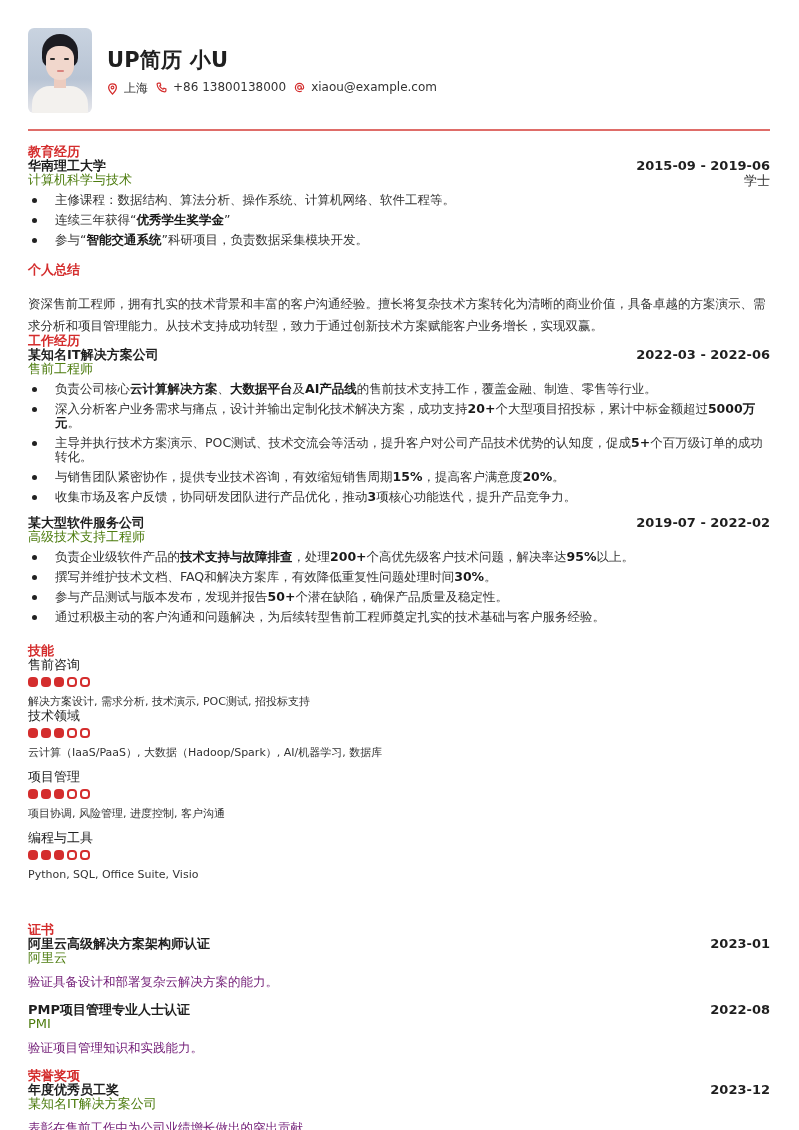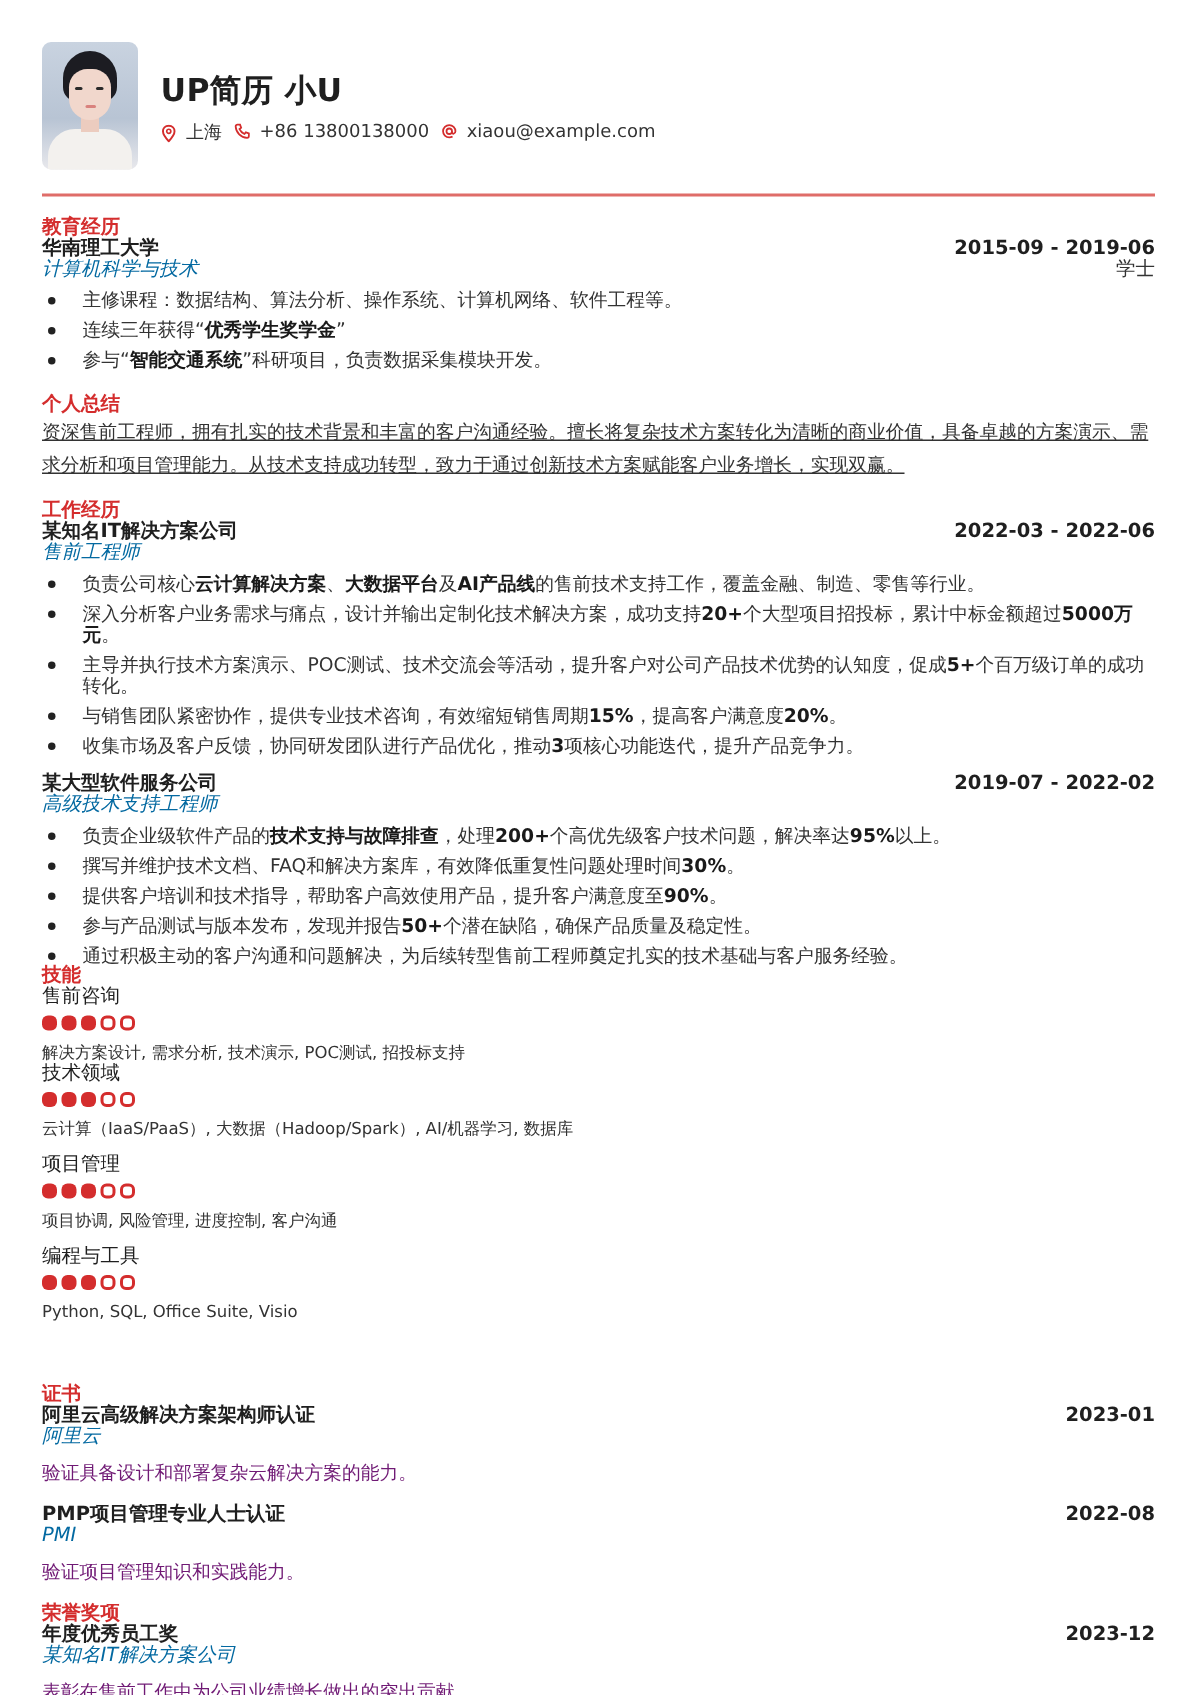--- a/index.html
+++ b/index.html
@@ -36,24 +36,24 @@
   .contact svg { margin-right: 6px; }
   .divider {
     position: absolute; left: 0; top: 129px; width: 742px; height: 2px;
     background: #d9534f; opacity: 0.85;
   }
 
   
   .section-title {
     color: #d42d2d; font-size: 13px; font-weight: bold; line-height: 14px;
   }
-  .row { display: flex; justify-content: space-between; align-items: center; }
+  .row { display: flex; justify-content: space-between; align-items: flex-end; }
   .item-title { font-size: 13px; font-weight: bold; line-height: 14px; color: #1f1f1f; }
   .item-date { font-size: 13px; font-weight: bold; line-height: 14px; color: #1f1f1f; }
-  .item-sub { font-size: 13px; line-height: 14px; color: #0369a1; font-style: italic; }
+  .item-sub { font-size: 13px; line-height: 14px; color: #4d7c0f; }
   .item-sub-right { font-size: 13px; line-height: 12px; color: #333; text-align: right; }
   ul.bullets { margin: 4px 0 0 0; padding: 0; list-style: none; }
   ul.bullets li {
     position: relative; padding-left: 27px; font-size: 12.5px; line-height: 14px;
     color: #333; margin-bottom: 6px;
   }
   ul.bullets li::before {
     content: ""; position: absolute; left: 4px; top: 5px; width: 5px; height: 5px;
     border-radius: 50%; background: #222;
   }
@@ -122,21 +122,21 @@
     </div>
     <ul class="bullets" style="margin-top:6px;">
       <li><span>主修课程：数据结构、算法分析、操作系统、计算机网络、软件工程等。</span></li>
       <li><span>连续三年获得“</span><b>优秀学生奖学金</b><span>”</span></li>
       <li><span>参与“</span><b>智能交通系统</b><span>”科研项目，负责数据采集模块开发。</span></li>
     </ul>
   </div>
 
   <div style="position:absolute; top:263px; left:0; width:742px;">
     <div class="section-title">个人总结</div>
-    <div class="para" style="margin-top:0;text-decoration:underline;">资深售前工程师，拥有扎实的技术背景和丰富的客户沟通经验。擅长将复杂技术方案转化为清晰的商业价值，具备卓越的方案演示、需求分析和项目管理能力。从技术支持成功转型，致力于通过创新技术方案赋能客户业务增长，实现双赢。</div>
+    <div class="para" style="margin-top:16px;">资深售前工程师，拥有扎实的技术背景和丰富的客户沟通经验。擅长将复杂技术方案转化为清晰的商业价值，具备卓越的方案演示、需求分析和项目管理能力。从技术支持成功转型，致力于通过创新技术方案赋能客户业务增长，实现双赢。</div>
   </div>
 
   <div style="position:absolute; top:334px; left:0; width:742px;">
     <div class="section-title">工作经历</div>
 
     <div>
       <div class="row">
         <div class="item-title">某知名IT解决方案公司</div>
         <div class="item-date">2022-03 - 2022-06</div>
       </div>
@@ -152,21 +152,20 @@
 
     <div style="margin-top:12px;">
       <div class="row">
         <div class="item-title">某大型软件服务公司</div>
         <div class="item-date">2019-07 - 2022-02</div>
       </div>
       <div class="item-sub">高级技术支持工程师</div>
       <ul class="bullets" style="margin-top:6px;">
         <li><span>负责企业级软件产品的</span><b>技术支持与故障排查</b><span>，处理</span><b>200+</b><span>个高优先级客户技术问题，解决率达</span><b>95%</b><span>以上。</span></li>
         <li><span>撰写并维护技术文档、FAQ和解决方案库，有效降低重复性问题处理时间</span><b>30%</b><span>。</span></li>
-        <li><span>提供客户培训和技术指导，帮助客户高效使用产品，提升客户满意度至</span><b>90%</b><span>。</span></li>
         <li><span>参与产品测试与版本发布，发现并报告</span><b>50+</b><span>个潜在缺陷，确保产品质量及稳定性。</span></li>
         <li><span>通过积极主动的客户沟通和问题解决，为后续转型售前工程师奠定扎实的技术基础与客户服务经验。</span></li>
       </ul>
     </div>
   </div>
 
   <div style="position:absolute; top:644px; left:0; width:742px;">
     <div class="section-title">技能</div>
 
     <div>

